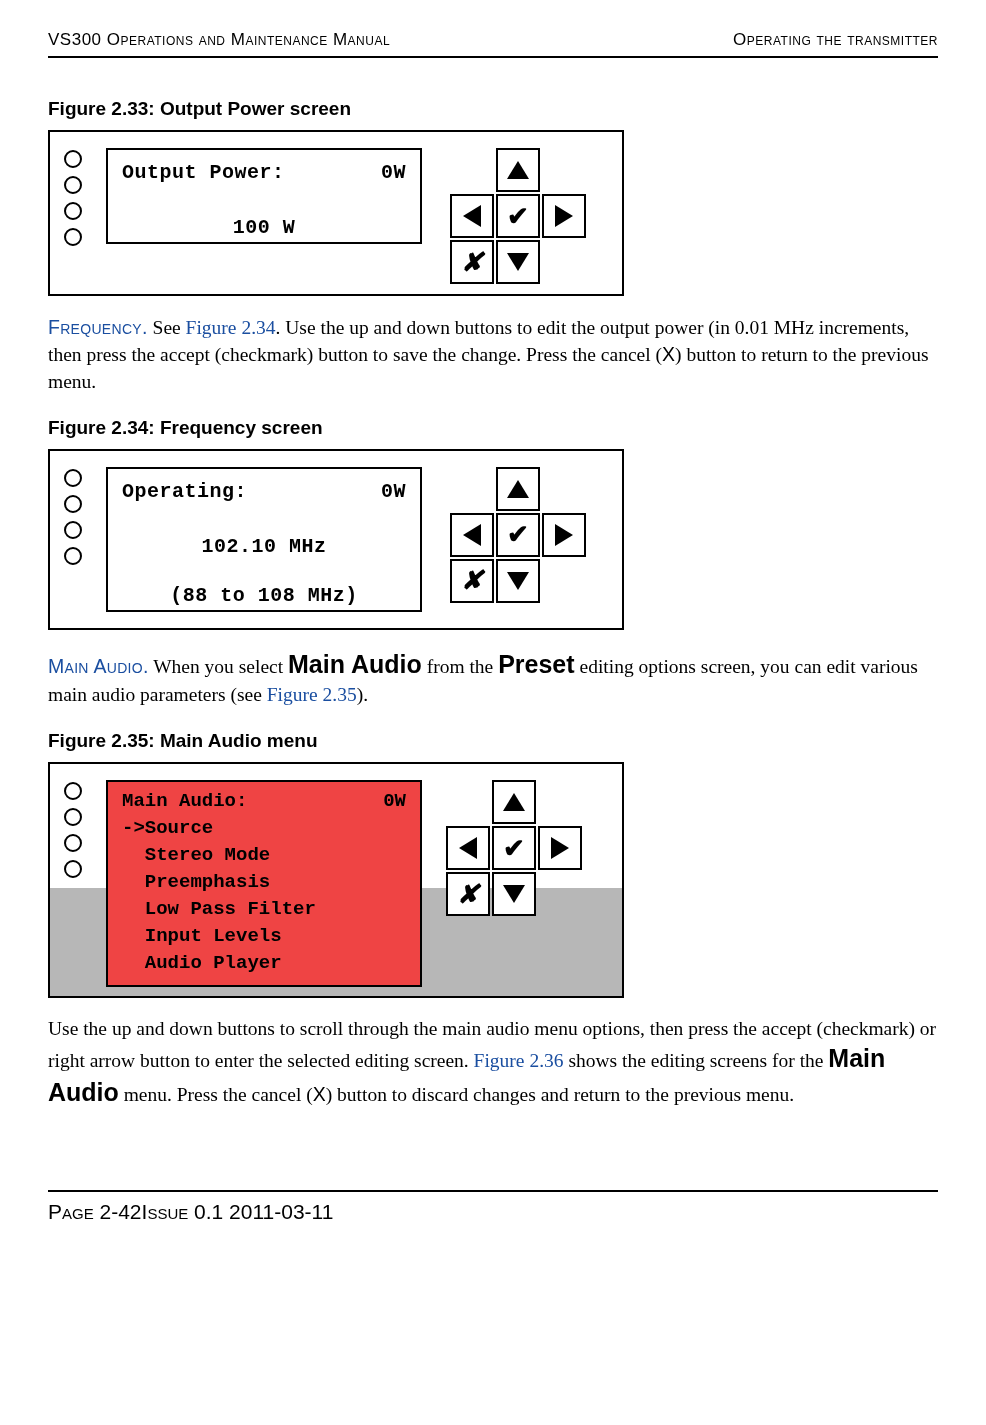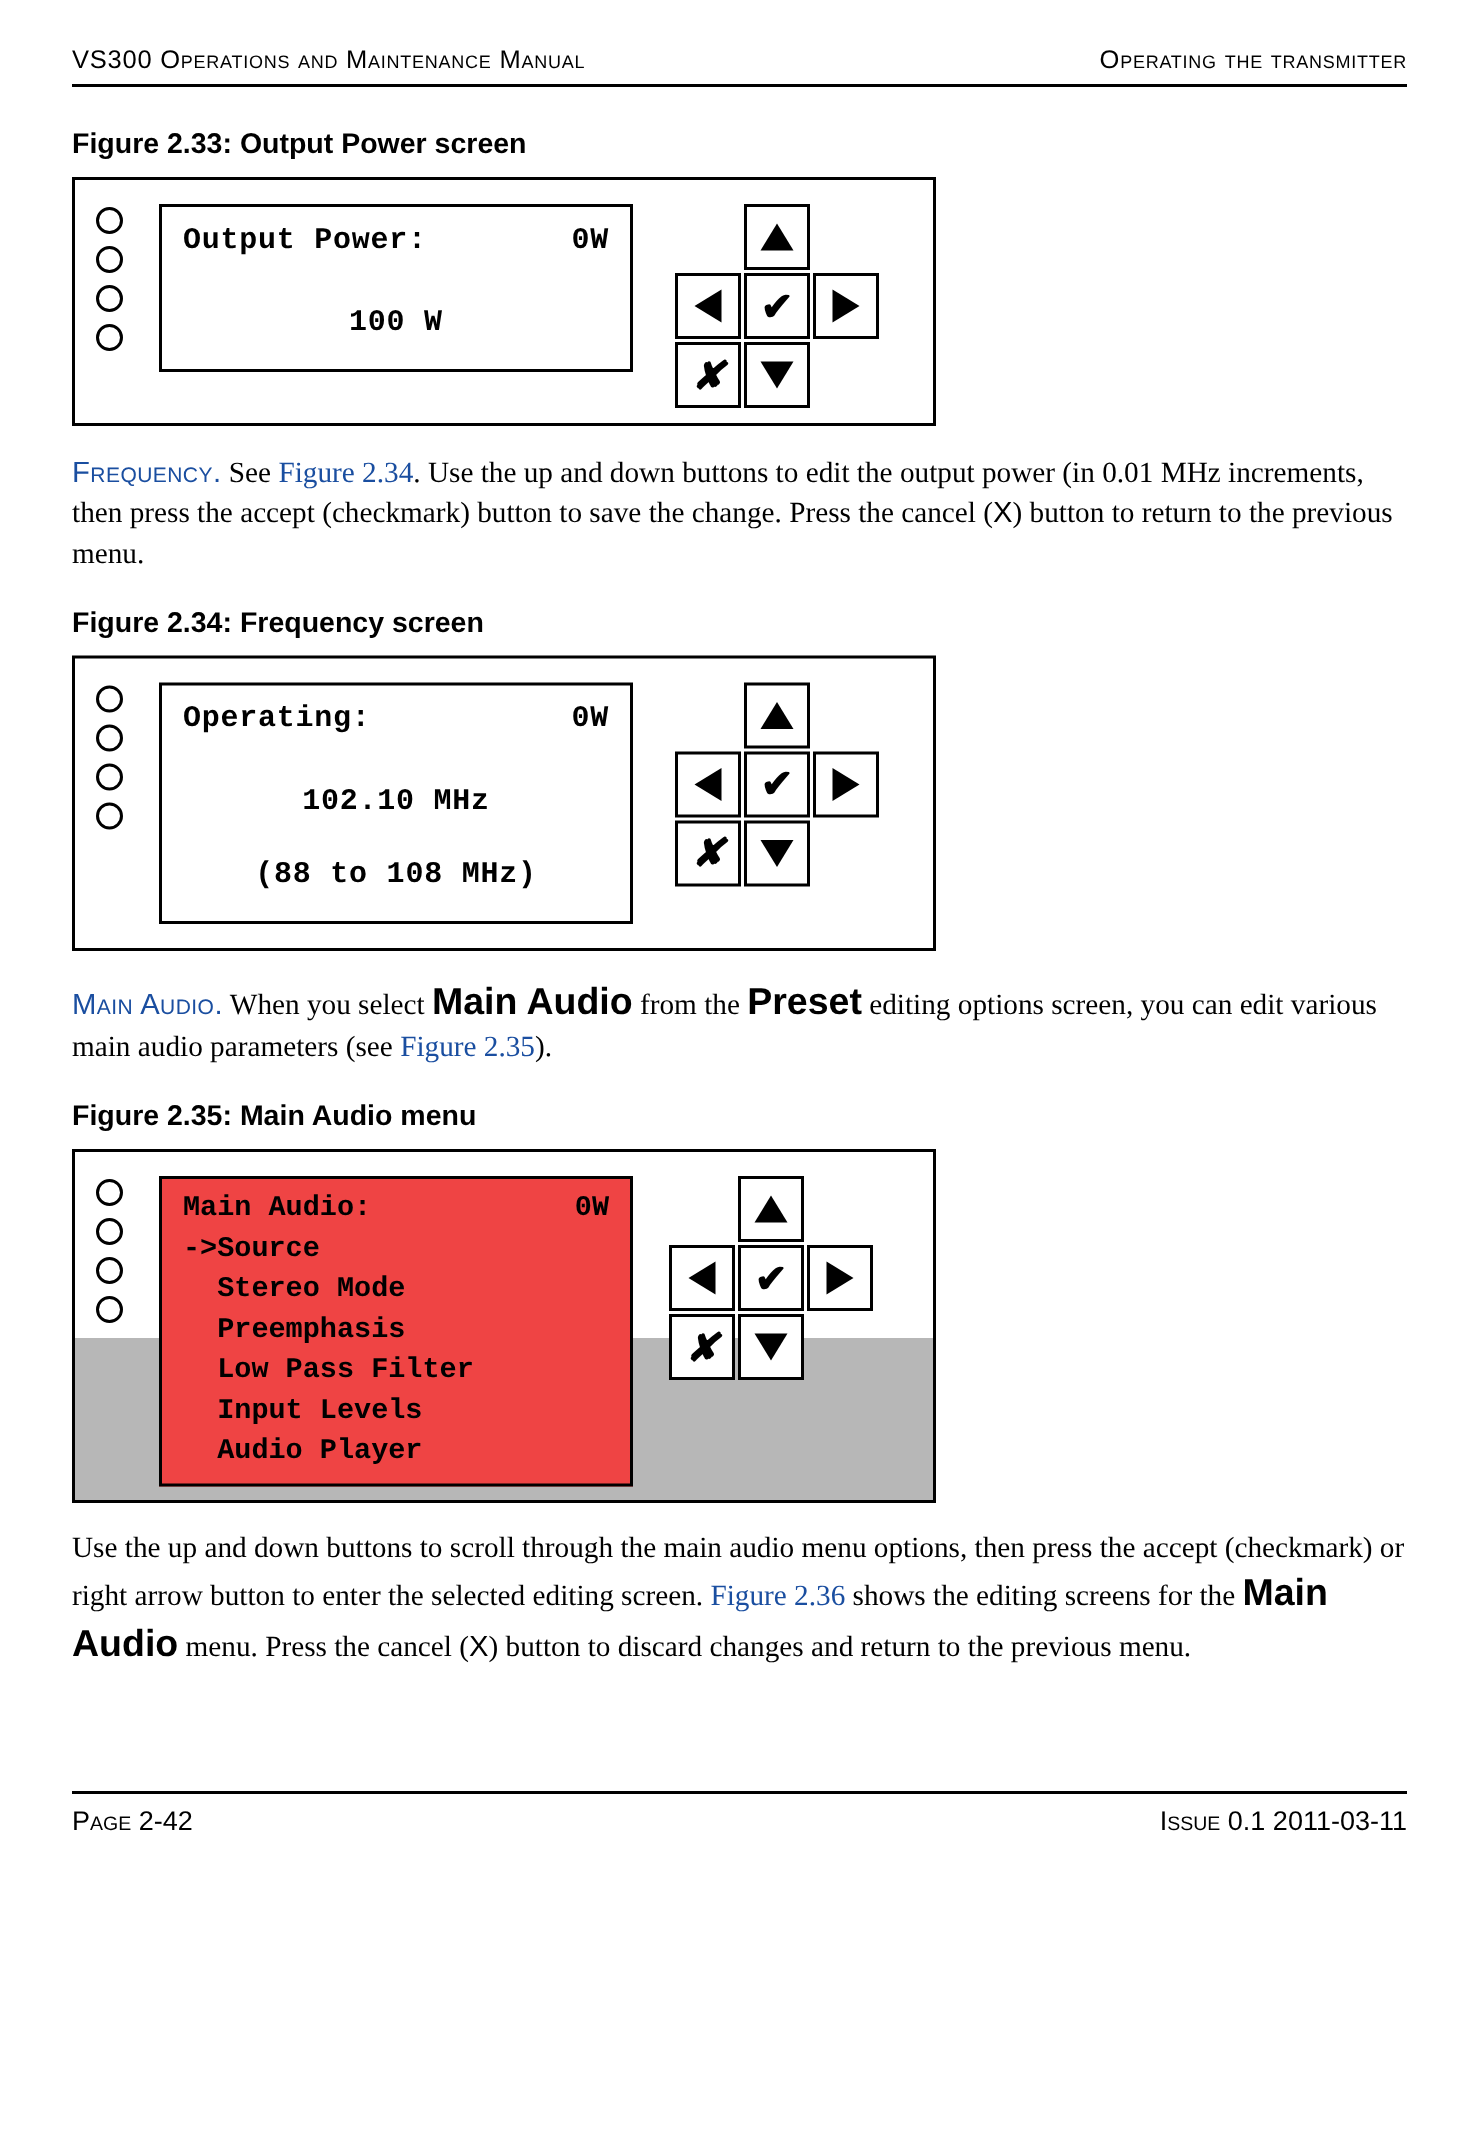--- a/index.html
+++ b/index.html
@@ -16,21 +16,21 @@
   }
   .header {
     display: flex;
     justify-content: space-between;
     font-family: "Trebuchet MS", "Lucida Sans", sans-serif;
     font-variant: small-caps;
     font-size: 17px;
     letter-spacing: 0.5px;
     padding-bottom: 6px;
     border-bottom: 2px solid #000;
-    margin-bottom: 28px;
+    margin-bottom: 40px;
   }
   .figure-title {
     font-family: Arial, Helvetica, sans-serif;
     font-weight: bold;
     font-size: 19px;
     margin-top: 22px;
     margin-bottom: 10px;
   }
   .lcd-panel {
     border: 2px solid #000;
@@ -48,21 +48,21 @@
     gap: 8px;
   }
   .led-col .led {
     width: 14px; height: 14px;
     border: 2px solid #000;
     border-radius: 50%;
   }
   .lcd-screen {
     border: 2px solid #000;
     margin: 16px 0 16px 0;
-    padding: 8px 14px 16px 14px;
+    padding: 8px 14px 0 14px;
     min-height: 90px;
     width: 316px;
     box-sizing: border-box;
     font-family: "Courier New", monospace;
     font-size: 20px;
     font-weight: bold;
     letter-spacing: 0.5px;
     line-height: 1.45;
   }
   .lcd-row1 {
@@ -112,24 +112,23 @@
     letter-spacing: 0.3px;
   }
   .link-blue { color: #1a4ea0; }
   .ui-bold { font-family: "Trebuchet MS", Arial, sans-serif; font-weight: bold; font-size: 25px;}
   .sans { font-family: Arial, sans-serif; }
   .footer {
     border-top: 2px solid #000;
     margin-top: 80px;
     padding-top: 8px;
     display: flex;
-    justify-content: space-between;
     font-family: "Trebuchet MS", sans-serif;
     font-variant: small-caps;
-    font-size: 18px;
+    font-size: 21px;
   }
   .panel3 {
     border: 2px solid #000;
     width: 572px;
     position: relative;
     display: flex;
     overflow: hidden;
   }
   .panel3-gray {
     position: absolute;

